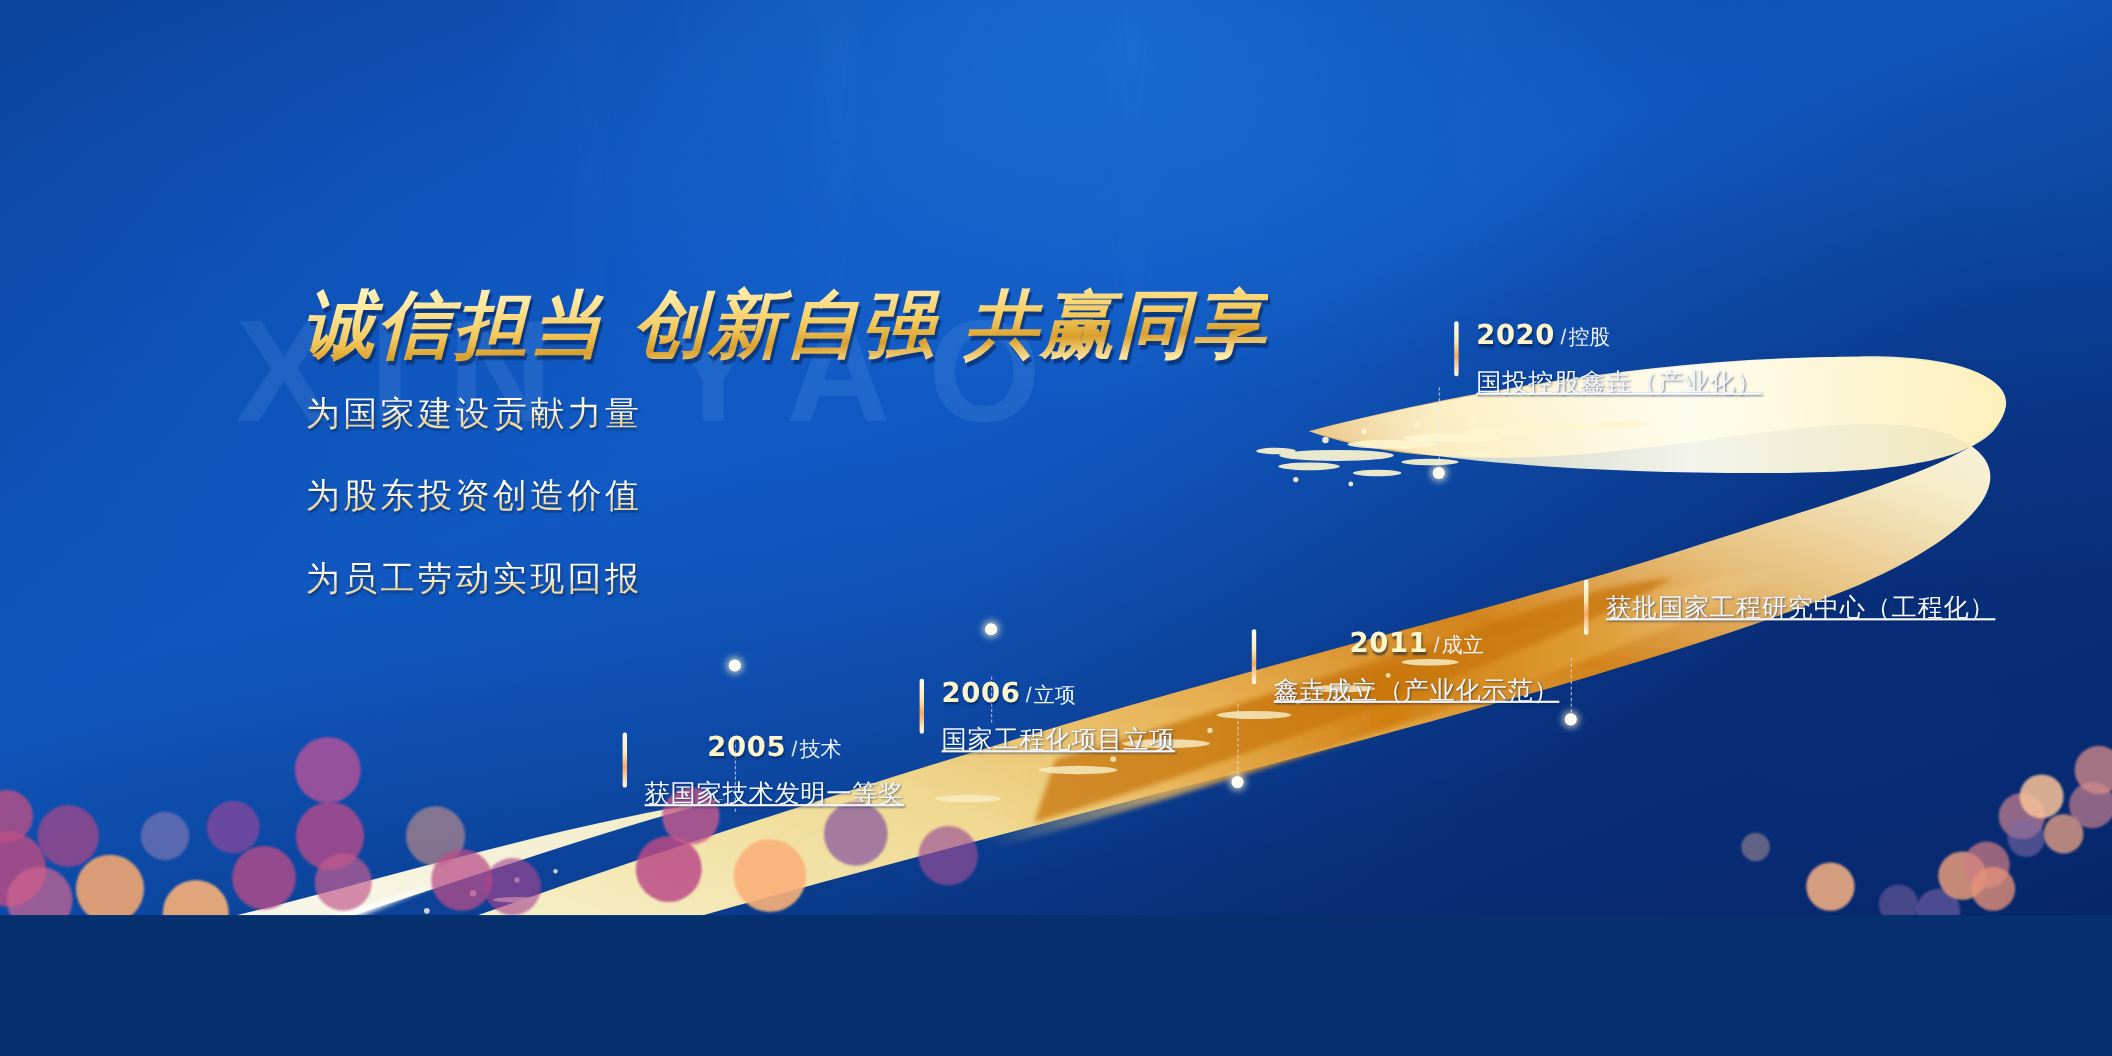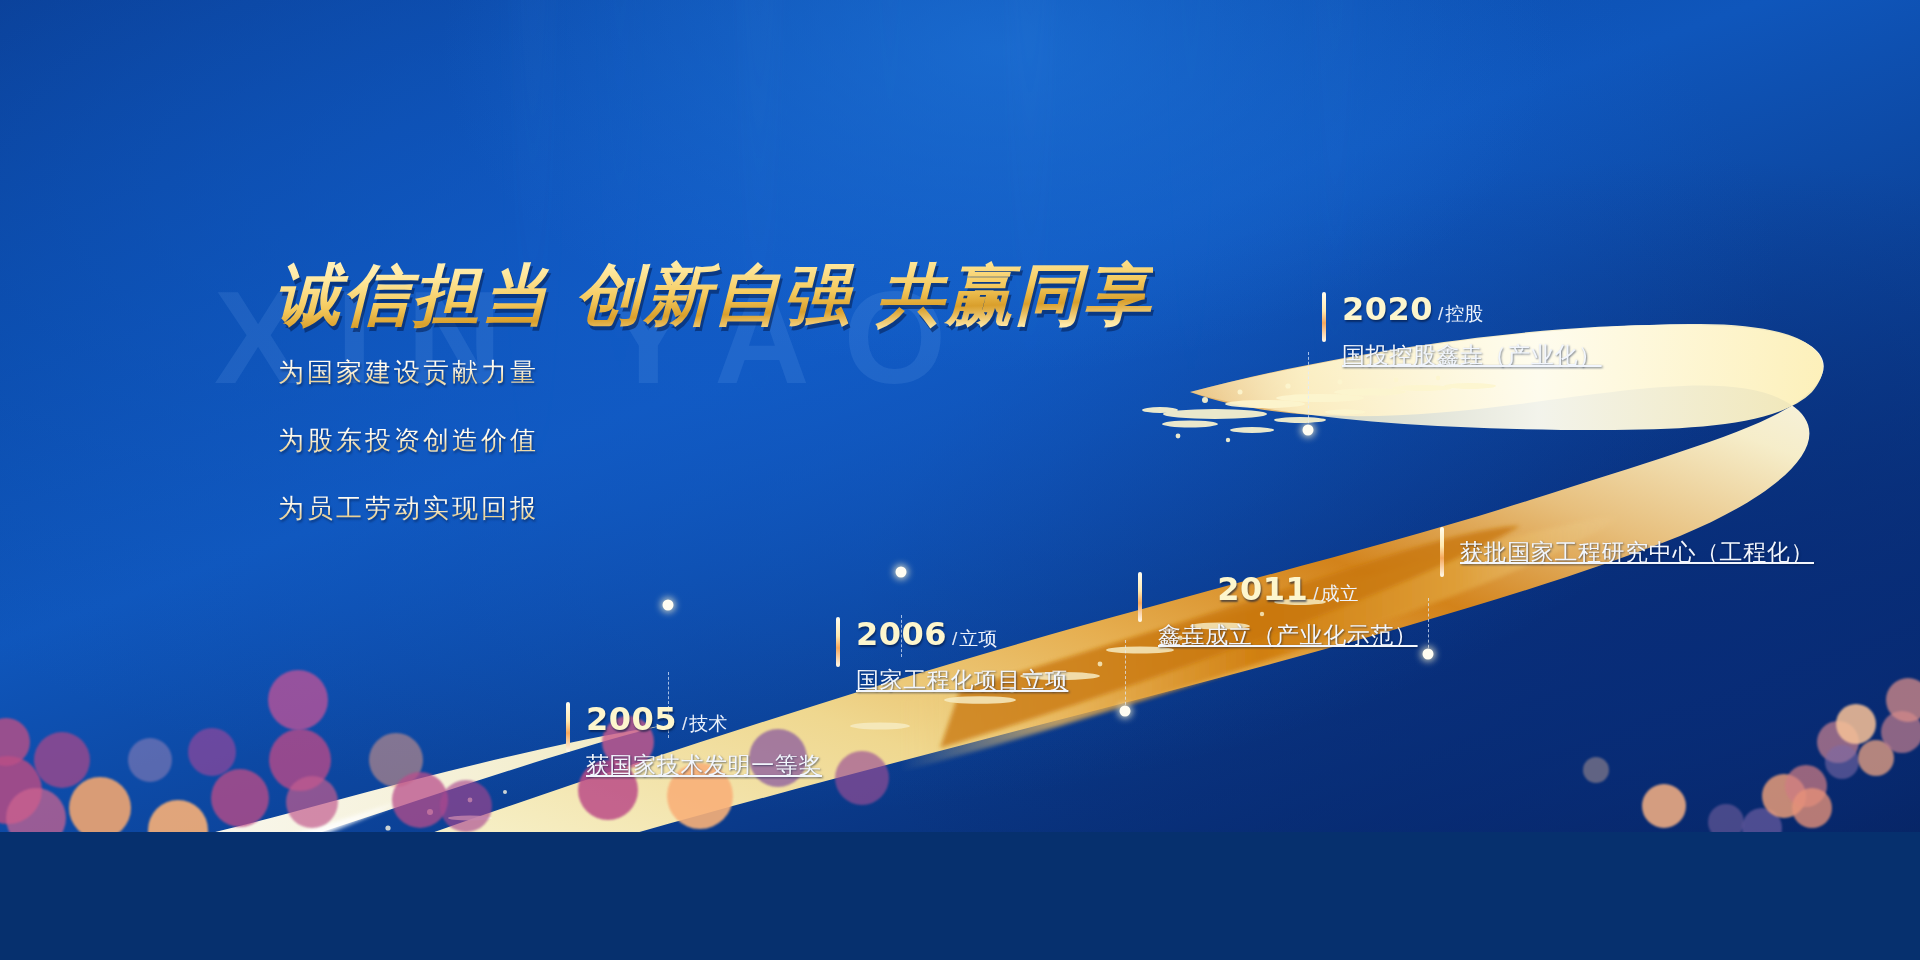--- a/index.html
+++ b/index.html
@@ -41,21 +41,21 @@
     background:linear-gradient(178deg,#fff6cf 0%,#ffe9a0 26%,#f4c95c 50%,#d99f2c 66%,#ffe9a8 84%,#fff6d8 100%);
     -webkit-background-clip:text;background-clip:text;
     color:transparent;-webkit-text-fill-color:transparent;
     filter:drop-shadow(2px 4px 0 rgba(4,30,80,.55));
     font-family:"DejaVu Sans","Liberation Sans",sans-serif;
   }
 
   
   .slogans{position:absolute;left:278px;top:355px;}
   .slogan{
-    font-size:26px;letter-spacing:3px;margin-bottom:33px;
+    font-size:31px;letter-spacing:3px;margin-bottom:33px;
     background:linear-gradient(180deg,#ffffff 0%,#fdf6e2 45%,#e8cf92 72%,#fffdf4 100%);
     -webkit-background-clip:text;background-clip:text;
     color:transparent;-webkit-text-fill-color:transparent;
     filter:drop-shadow(1px 2px 1px rgba(3,25,70,.55));
     white-space:nowrap;
   }
 
   
   .ribbon{position:absolute;left:0;top:0;width:1920px;height:960px;pointer-events:none;}
 
@@ -64,21 +64,21 @@
   .dot{position:absolute;border-radius:50%;filter:blur(1.2px);}
 
   
   .marker{position:absolute;white-space:nowrap;}
   .marker .bar{
     position:absolute;left:0;top:2px;width:4px;height:50px;border-radius:2px;
     background:linear-gradient(180deg,#fffdf0 0%,#ffe9b0 38%,#f6a95e 62%,#fffbee 100%);
   }
   .marker .txt{padding-left:20px;}
   .marker .yr{
-    font-size:32px;font-weight:700;letter-spacing:.5px;color:#fdf6cd;
+    font-size:25px;font-weight:700;letter-spacing:.5px;color:#fdf6cd;
     font-family:"DejaVu Sans","Liberation Sans",sans-serif;
     text-shadow:1px 2px 2px rgba(3,22,60,.6);
   }
   .marker .sep{font-size:19px;color:#e4e9f3;font-weight:400;margin:0 2px 0 5px;}
   .marker .cat{font-size:19px;color:#eef3fb;font-weight:400;}
   .marker .desc{
     margin-top:12px;font-size:23px;color:#f2f6fd;letter-spacing:.6px;
     text-shadow:1px 1px 2px rgba(3,22,60,.55);
     text-decoration:underline;
   }
@@ -265,21 +265,21 @@
 
   <div class="slogans">
     <div class="slogan">为国家建设贡献力量</div>
     <div class="slogan">为股东投资创造价值</div>
     <div class="slogan">为员工劳动实现回报</div>
   </div>
 
   <div id="timeline-layer">
       <div class="leader" style="left: 668px; top: 672px; height: 66px;"></div>
       <div class="node" style="left: 668px; top: 605px;"></div>
-      <div class="marker" style="left: 566px; top: 700px;">
+      <div class="marker" style="left: 566px; top: 664px; text-align: center;">
         <div class="bar"></div>
         <div class="txt">
           <div><span class="yr">2005</span><span class="sep">/</span><span class="cat">技术</span></div>
           <div class="desc">获国家技术发明一等奖</div>
         </div>
       </div>
       <div class="leader" style="left: 901px; top: 615px; height: 42px;"></div>
       <div class="node" style="left: 901px; top: 572px;"></div>
       <div class="marker" style="left: 836px; top: 615px;">
         <div class="bar"></div>

